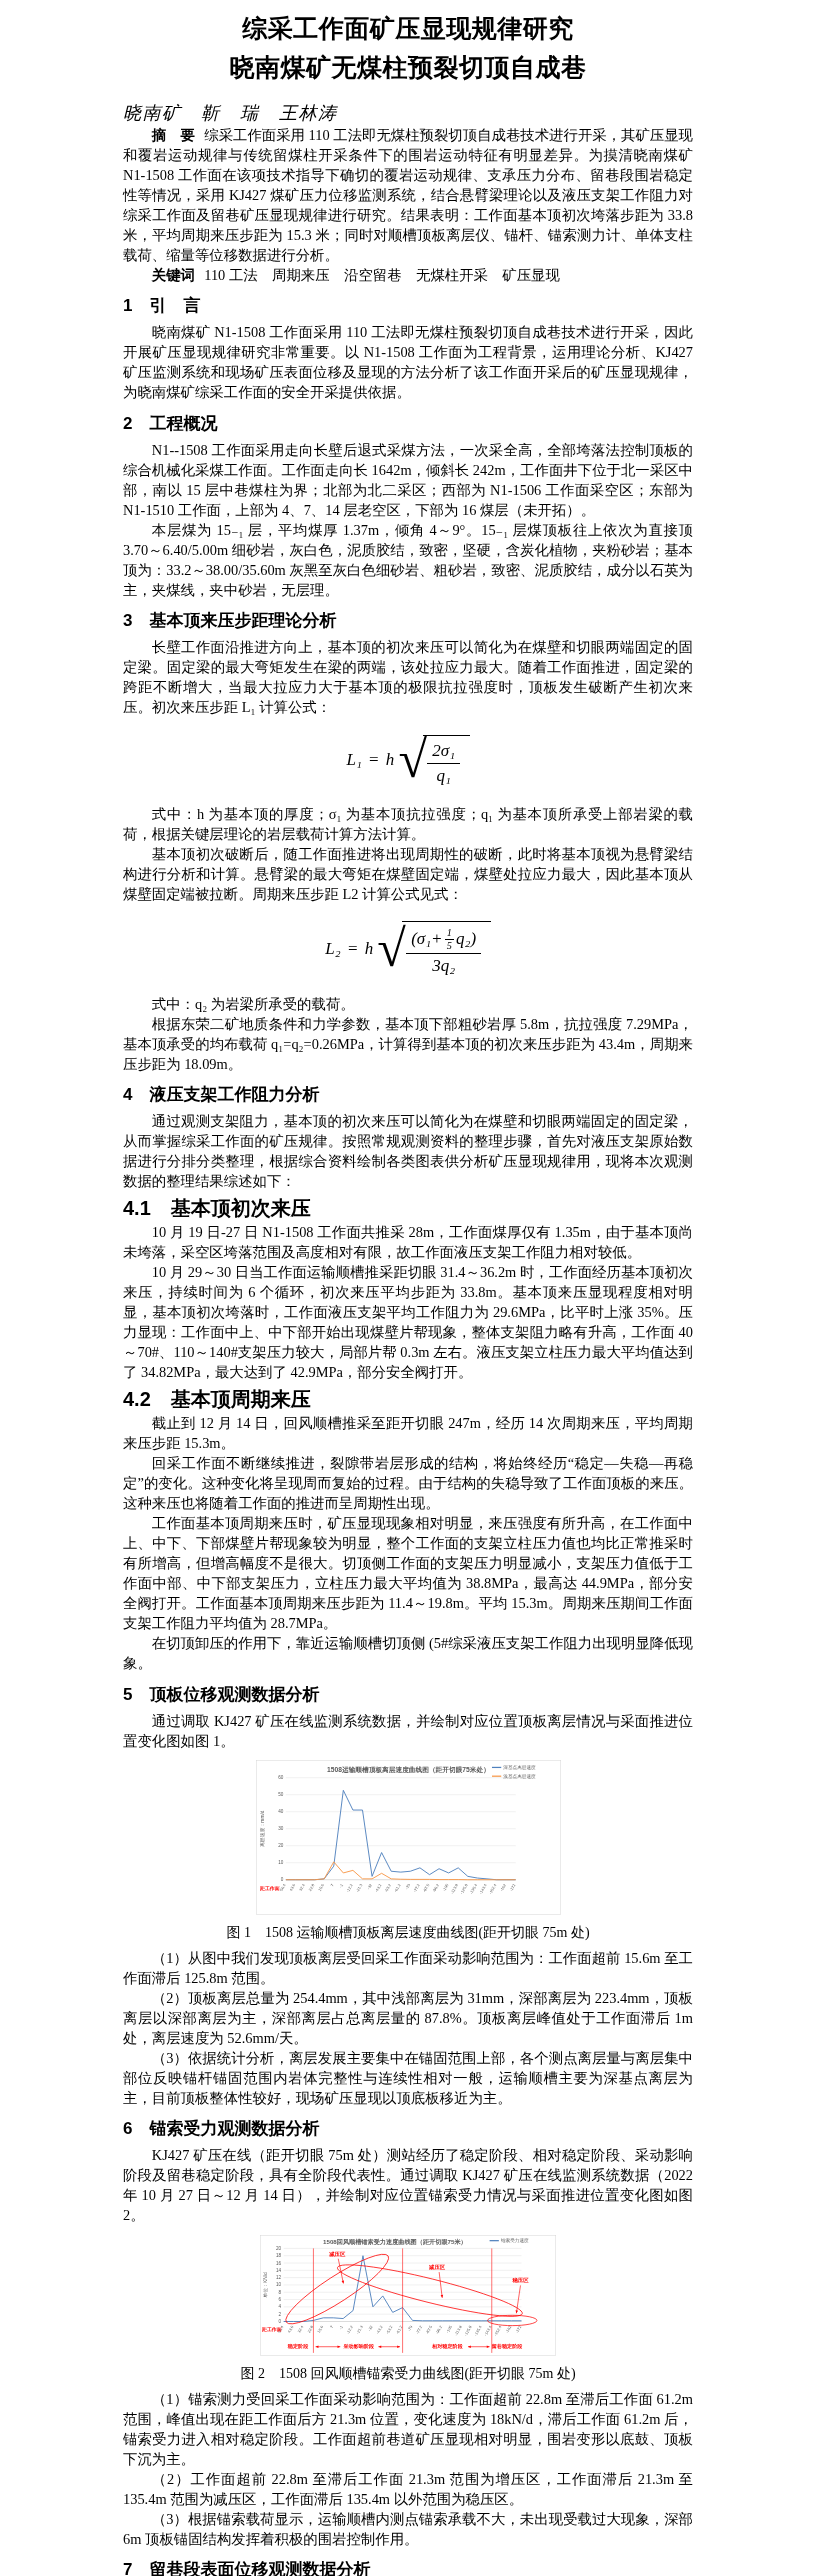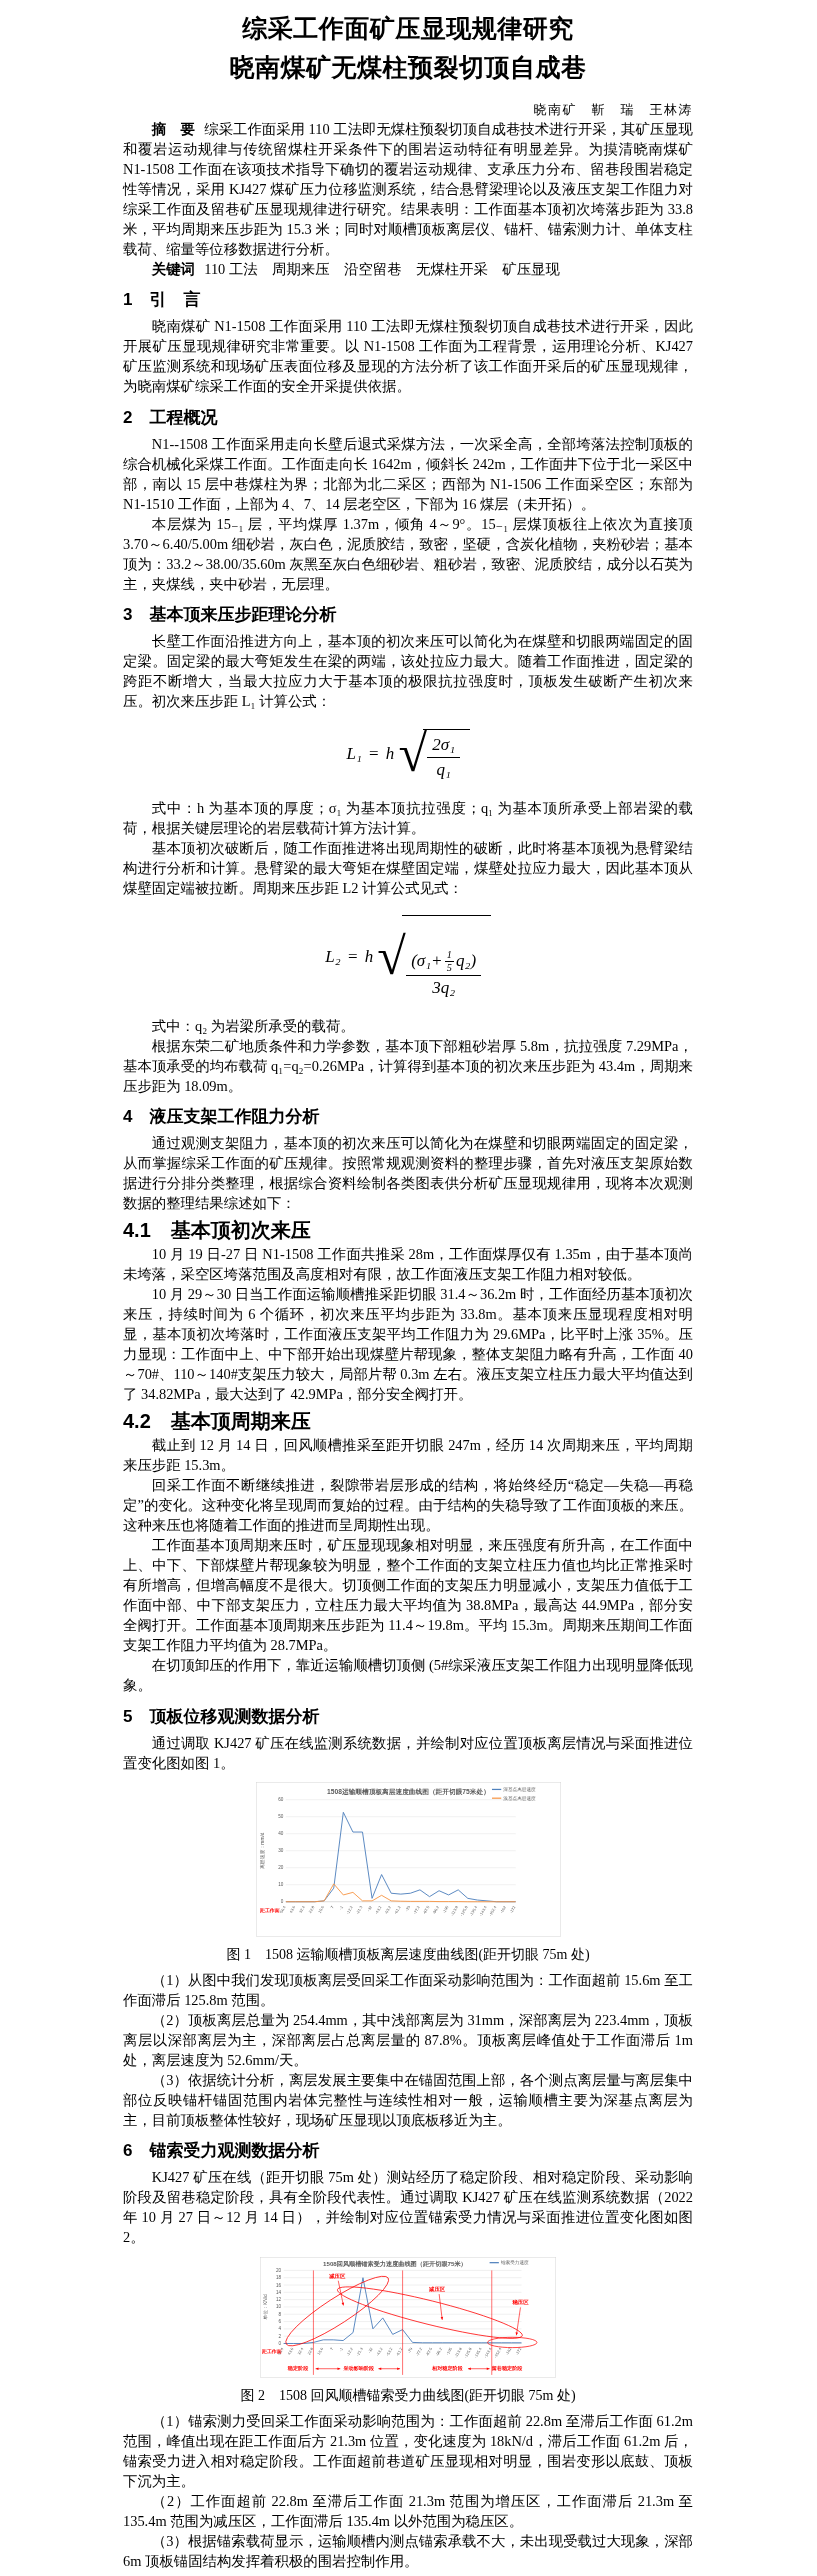--- a/index.html
+++ b/index.html
@@ -7,21 +7,21 @@
     width:817px;height:3594px;margin:0 auto;background:#fff;color:#000;
     font-family:"Liberation Serif","DejaVu Serif",serif;
     overflow:hidden;box-sizing:border-box;
     padding:8.2px 124px 0 123px;
   }
   .title{
     font-family:"Liberation Sans","DejaVu Sans",sans-serif;
     font-weight:bold;font-size:25px;line-height:37px;text-align:center;margin:2.1px 0 0;
     letter-spacing:0.5px;
   }
-  .authors{text-align:right;font-size:13px;margin:14.4px 0 0;letter-spacing:1.5px;}
+  .authors{text-align:left;font-size:18px;margin:14.4px 0 0;letter-spacing:1.5px;font-style:italic;}
   p.body{font-size:14.4px;line-height:20px;text-align:justify;text-indent:2em;margin:0;}
   .abstract-p{margin-top:28px;}
   .lab{font-family:"Liberation Sans","DejaVu Sans",sans-serif;font-weight:bold;margin-right:9.3px;}
   h2.sec{
     font-family:"Liberation Sans","DejaVu Sans",sans-serif;
     font-size:17px;font-weight:bold;margin:9.3px 0 5.2px;line-height:23px;
   }
   h3.subsec{
     font-family:"Liberation Sans","DejaVu Sans",sans-serif;
     font-size:20px;font-weight:bold;margin:6.2px 0 4.1px;line-height:20.6px;
@@ -36,21 +36,21 @@
   .formula .op{font-style:normal;margin:0 7.2px;}
   .sqrt{display:inline-flex;align-items:center;margin-left:4.1px;}
   .rad{font-size:52px;font-style:normal;font-weight:200;line-height:.85;}
   .radicand{border-top:1.5px solid #000;padding:5.2px 7.2px 0 2.1px;margin-left:-4.1px;display:inline-flex;align-items:center;}
   .frac{display:inline-flex;flex-direction:column;align-items:center;margin:0 2.1px;}
   .frac .num{border-bottom:1px solid #000;padding:0 5.2px 2.1px;}
   .frac .den{padding-top:2.1px;}
   .minifrac{display:inline-flex;flex-direction:column;align-items:center;font-size:10.3px;margin:0 2.1px;vertical-align:middle;}
   .minifrac .num{border-bottom:1px solid #000;padding:0 2.1px 0.5px;}
   .minifrac .den{padding-top:0.5px;}
-  .numrow{display:inline-flex;align-items:center;margin-top:28px;}
+  .numrow{display:inline-flex;align-items:center;}
 </style>
 </head>
 <body>
 
 <div class="page">
 
   <h1 class="title">综采工作面矿压显现规律研究</h1>
   <h1 class="title">晓南煤矿无煤柱预裂切顶自成巷</h1>
 
   <div class="authors">晓南矿　靳　瑞　王林涛</div>

